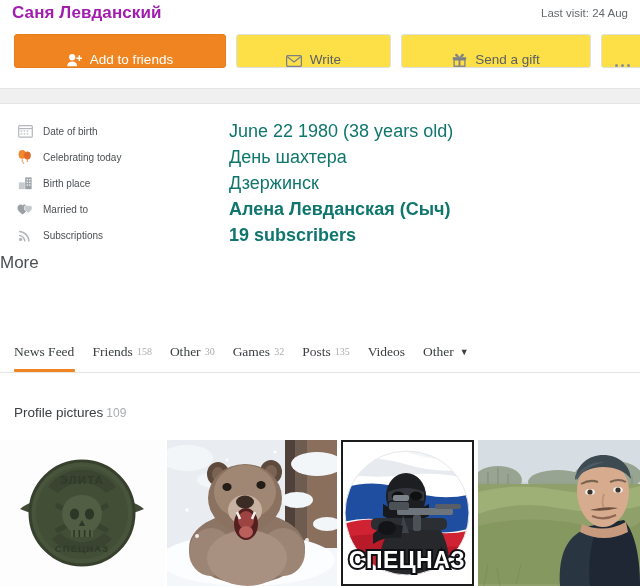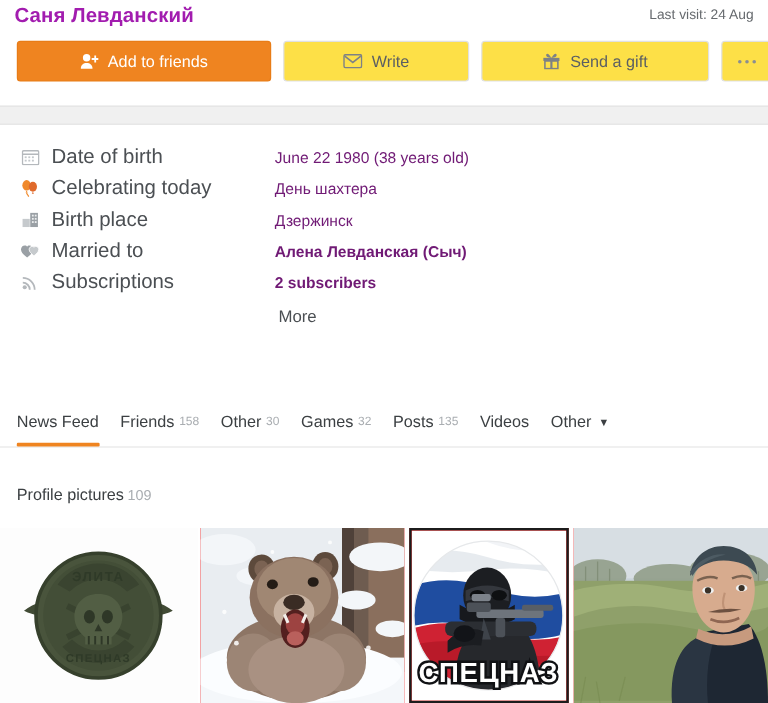--- a/index.html
+++ b/index.html
@@ -21,21 +21,21 @@
   }
   .last-visit{
     position:absolute;right:12px;top:7px;
     font-size:11.5px;color:#666a6e;
   }
 
   
   .actions{position:absolute;left:14px;top:34px;display:flex;gap:10px;align-items:center;}
   .btn{
     box-sizing:border-box;height:34px;
-    display:flex;align-items:center;justify-content:center;gap:8px;
+    display:flex;align-items:flex-end;justify-content:center;gap:8px;
     border-radius:3px;font-size:13.5px;cursor:pointer;
     border:1px solid transparent;user-select:none;
   }
   .btn-primary{
     width:212px;background:#ef8420;color:#ffffff;border-color:#e87c17;
   }
   .btn-ghost{
     background:#fde047;border:1px solid #e0e0e0;color:#5b5f63;
   }
   .btn-write{width:155px;}
@@ -55,39 +55,39 @@
   
   .info{position:absolute;left:0;top:118px;width:640px;}
   .info-row{
     position:relative;height:26px;display:flex;align-items:center;
   }
   .info-ico{
     width:18px;height:18px;margin-left:16px;margin-right:9px;
     display:flex;align-items:center;justify-content:center;flex:0 0 auto;
   }
   .info-label{
-    width:186px;font-size:17px;color:#4b4f53;flex:0 0 auto;
-  }
-  .info-value{font-size:13px;color:#701a75;}
+    width:186px;font-size:10px;color:#4b4f53;flex:0 0 auto;
+  }
+  .info-value{font-size:18px;color:#0f766e;}
   .info-value.bold{font-weight:bold;}
   .more-row{height:30px;display:flex;align-items:center;}
   .more-link{
-    margin-left:232px;font-size:14px;color:#4b4f53;cursor:pointer;
+    font-size:17px;color:#4b4f53;cursor:pointer;
   }
 
   
   .tabs-wrap{
     position:absolute;left:0;top:330px;width:640px;height:42px;
     border-bottom:1px solid #e6e6e6;
   }
   .tabs{display:flex;align-items:flex-end;height:42px;padding-left:12px;gap:0;}
   .tab{
     position:relative;display:flex;align-items:center;gap:4px;
     padding:0 9px;height:40px;line-height:40px;cursor:pointer;
-    font-size:13.5px;color:#3c4043;white-space:nowrap;
+    font-size:13.5px;color:#3c4043;white-space:nowrap;font-family:Liberation Serif, serif;
   }
   .tab:first-child{padding-left:2px;}
   .tab .cnt{font-size:10px;color:#a9adb1;}
   .tab.active::after{
     content:"";position:absolute;left:2px;right:8px;bottom:0;
     height:3px;background:#ef8420;border-radius:1px;
   }
   .caret{font-size:9px;color:#3c4043;margin-left:2px;}
 
   
@@ -227,21 +227,21 @@
 
     <div class="info-row">
       <span class="info-ico">
         <svg width="15" height="14" viewBox="0 0 15 14">
           <circle cx="2.6" cy="11.4" r="1.7" fill="#b4b8bc"></circle>
           <path d="M1 7.6a5.8 5.8 0 0 1 5.8 5.8" fill="none" stroke="#b4b8bc" stroke-width="1.5"></path>
           <path d="M1 3.5a9.9 9.9 0 0 1 9.9 9.9" fill="none" stroke="#b4b8bc" stroke-width="1.5"></path>
         </svg>
       </span>
       <span class="info-label">Subscriptions</span>
-      <span class="info-value bold">2 subscribers</span>
+      <span class="info-value bold">19 subscribers</span>
     </div>
 
     <div class="more-row">
       <span class="more-link">More</span>
     </div>
 
   </div>
 
   <div class="tabs-wrap">
     <div class="tabs">

